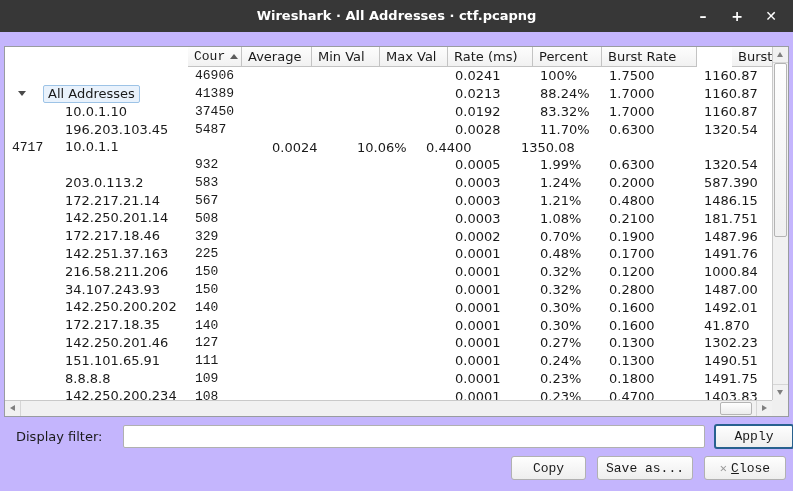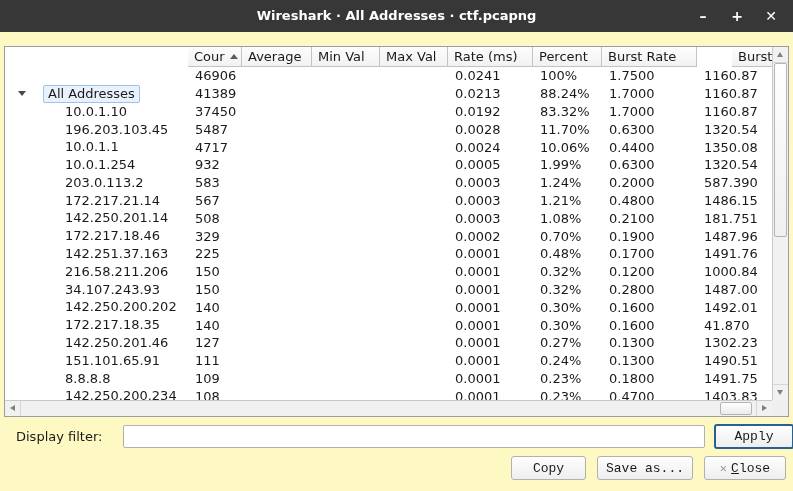--- a/index.html
+++ b/index.html
@@ -1,18 +1,18 @@
 <!DOCTYPE html>
 <html><head>
 <meta charset="utf-8">
 <style>
   * { margin:0; padding:0; box-sizing:border-box; }
   html,body { width:793px; height:491px; overflow:hidden; }
   body { font-family:"DejaVu Sans", sans-serif; font-size:13px; color:#1a1a1a; }
-  #app { position:relative; width:793px; height:491px; background:#fef9c3; }
+  #app { position:relative; width:793px; height:491px; background:#c4b5fd; }
 
   
   .titlebar { position:absolute; top:0; left:0; width:793px; height:32px; background:#373737; }
   .titlebar .title { position:absolute; left:0; right:0; top:0; height:32px; line-height:32px;
     text-align:center; color:#ffffff; font-weight:bold; font-size:13px; }
   .win-controls { position:absolute; right:0; top:0; height:32px; display:flex; align-items:center; gap:14px; padding-right:12px; }
   .win-btn { width:20px; height:20px; line-height:20px; text-align:center; color:#ffffff;
     font-weight:bold; font-size:14px; cursor:default; }
 
   
@@ -20,21 +20,21 @@
     background:#ffffff; border:1px solid #999ca0; }
   .header-row { position:absolute; left:0; top:0; width:767px; height:20px; display:flex; overflow:hidden; }
   .hcell { height:20px; display:flex; align-items:center; padding-left:6px;
     background:linear-gradient(#fdfdfd,#f1f1f1); border-right:1px solid #c3c3c3;
     border-bottom:1px solid #c3c3c3; white-space:nowrap; overflow:hidden; flex:none; }
   .hcell.c-item { padding-left:4px; }
   .sort-arrow { width:0; height:0; margin-left:5px; border-left:4px solid transparent;
     border-right:4px solid transparent; border-bottom:5px solid #5c5c5c; }
 
   .c-item  { width:183px;margin-top:36px; }
-  .c-count { width:54px; }
+  .c-count { width:54px;font-family:Liberation Mono, monospace; }
   .c-avg   { width:70px; }
   .c-min   { width:68px; }
   .c-max   { width:68px; }
   .c-rate  { width:85px; }
   .c-pct   { width:69px; }
   .c-brate { width:95px; }
   .c-bstart{ flex:1 1 auto; min-width:0; }
 
   .table-body { position:absolute; left:0; top:20px; width:767px; height:333px;
     overflow:hidden; background:#ffffff; }
@@ -186,24 +186,20 @@
           <div class="cell c-count">5487</div>
           <div class="cell c-avg"></div>
           <div class="cell c-min"></div>
           <div class="cell c-max"></div>
           <div class="cell c-rate">0.0028</div>
           <div class="cell c-pct">11.70%</div>
           <div class="cell c-brate">0.6300</div>
           <div class="cell c-bstart">1320.54</div>
         </div>
         <div class="trow">
-          <div class="cell c-item">
-            <span class="expander spacer"></span>
-            <span class="item-label">10.0.1.254</span>
-          </div>
           <div class="cell c-count">4717</div>
           <div class="cell c-avg"></div>
           <div class="cell c-min"></div>
           <div class="cell c-max"></div>
           <div class="cell c-rate">0.0024</div>
           <div class="cell c-pct">10.06%</div>
           <div class="cell c-brate">0.4400</div>
           <div class="cell c-bstart">1350.08</div>
         </div>
         <div class="trow">

